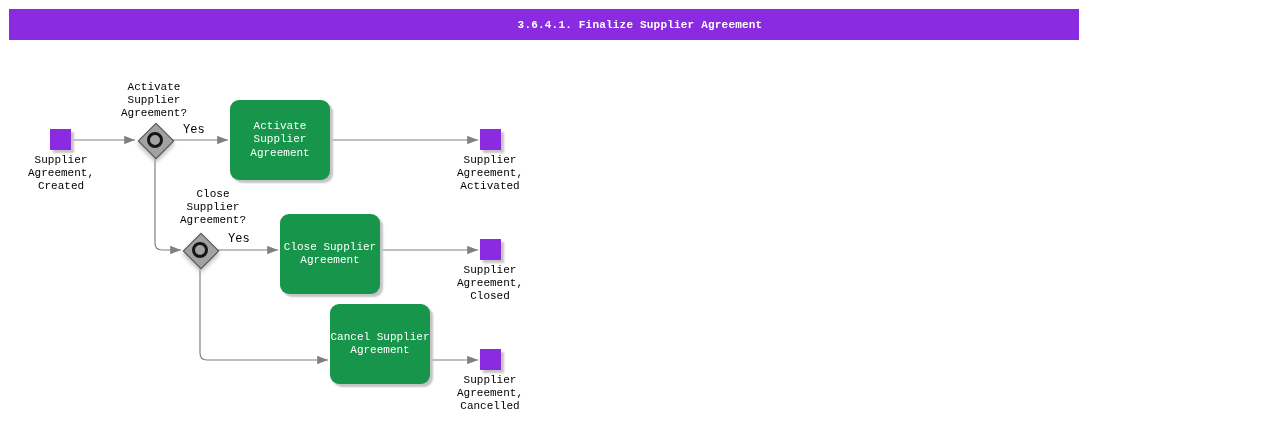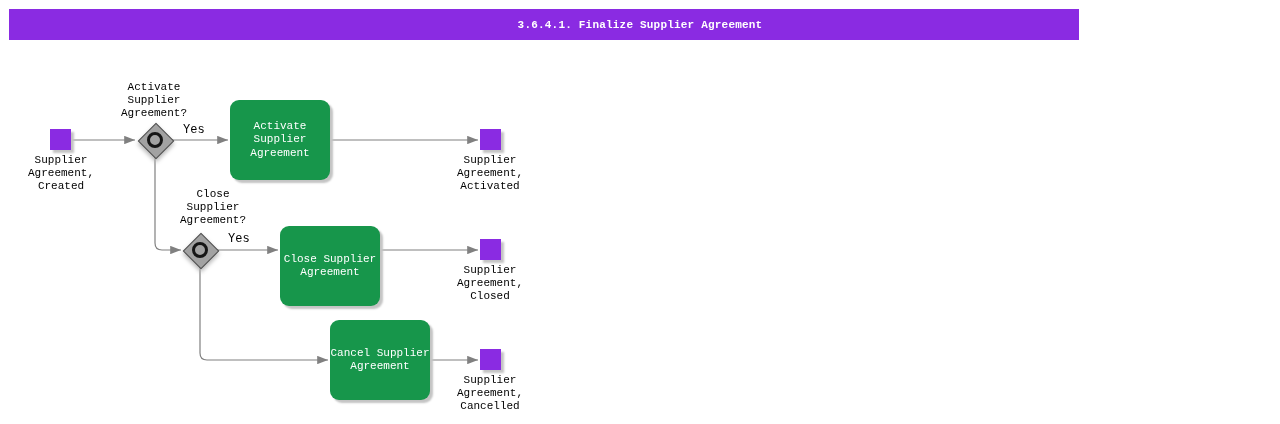--- a/index.html
+++ b/index.html
@@ -120,22 +120,22 @@
     <div class="diamond-shape"></div>
     <div class="diamond-ring"></div>
   </div>
   <div class="branch-label" style="left:228px;top:233px">Yes</div>
 
   <div class="task" style="left:230px;top:100px">
     <span class="task-label">Activate
 Supplier
 Agreement</span>
   </div>
-  <div class="task" style="left:280px;top:226px">
+  <div class="task" style="left:280px;top:214px">
     <span class="task-label">Close Supplier
 Agreement</span>
   </div>
-  <div class="task" style="left:330px;top:320px">
+  <div class="task" style="left:330px;top:304px">
     <span class="task-label">Cancel Supplier
 Agreement</span>
   </div>
 
 </div>
 
 </body></html>

